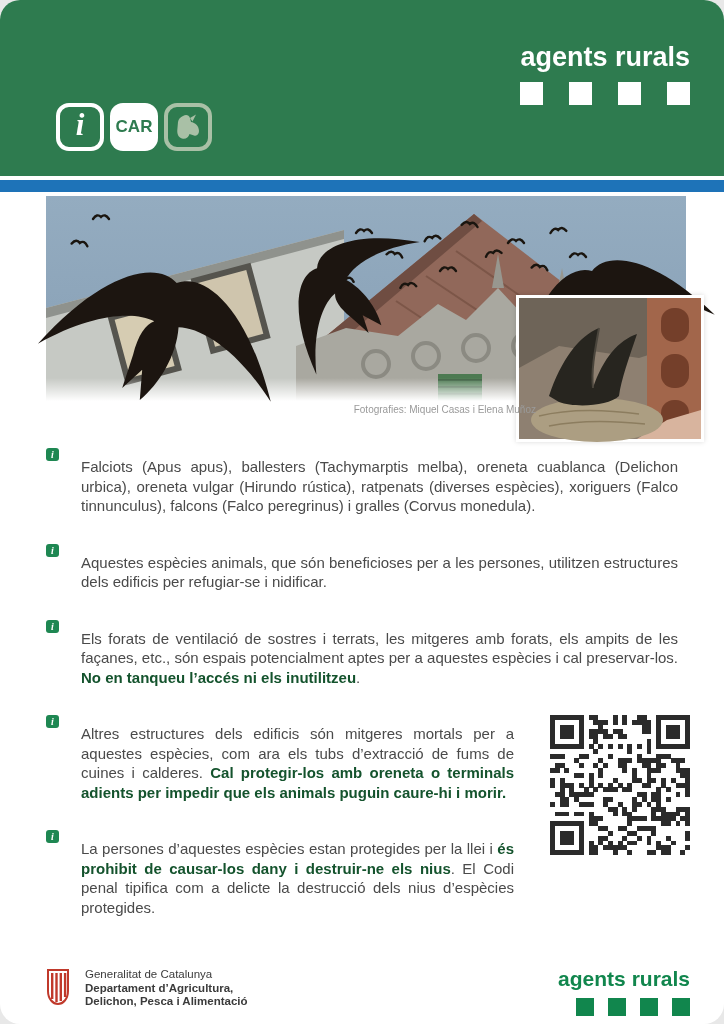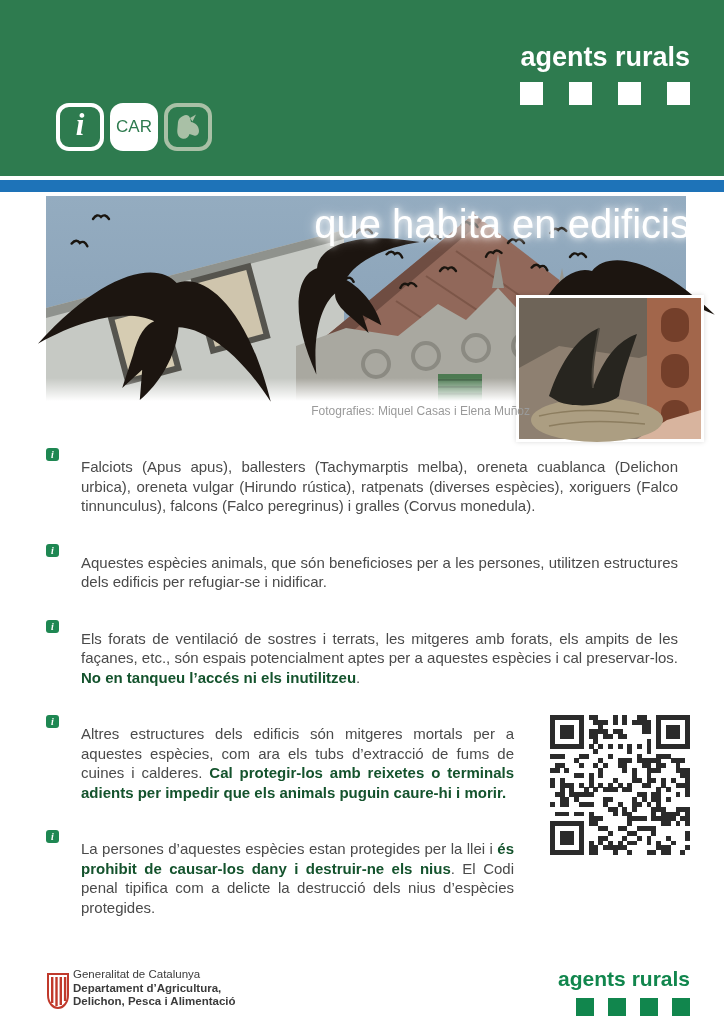--- a/index.html
+++ b/index.html
@@ -1,65 +1,65 @@
 <!DOCTYPE html>
 <html lang="ca" style="--header-green: #2e7b4f; --stripe-blue: #1e73b8; --title-green: #1f7c4e; --bullet-green: #1e8752; --brand-green: #11864d;"><head>
 <meta charset="utf-8">
 <style>
   html,body{margin:0;padding:0;background:#e8e8e8;}
   .page{
     width:724px;height:1024px;margin:0 auto;background:#fff;position:relative;
-    font-family:"Liberation Sans",sans-serif;overflow:hidden;
+    font-family:"Liberation Sans",sans-serif;overflow:hidden;border-radius:20px;
   }
   
   .topbar{height:176px;background:var(--header-green,#2e7b4f);position:relative;}
   .stripe-white{height:4px;background:#fff;}
   .stripe-blue{height:12px;background:var(--stripe-blue,#1e73b8);}
   .brand-top{position:absolute;top:42px;right:34px;text-align:right;}
   .brand-top .name{color:#fff;font-size:27px;font-weight:bold;letter-spacing:0;}
   .brand-top .squares{margin-top:9px;display:flex;gap:26px;justify-content:flex-end;}
   .square-w{width:23px;height:23px;background:#fff;}
   .header-icons{position:absolute;left:56px;top:103px;display:flex;gap:6px;}
   .hicon{width:48px;height:48px;border-radius:13px;display:flex;align-items:center;justify-content:center;box-sizing:border-box;}
   .hicon.i-info{border:4px solid #fff;color:#fff;font-family:"Liberation Serif",serif;font-style:italic;font-weight:bold;font-size:31px;padding-bottom:4px;}
-  .hicon.i-car{background:#fff;color:var(--header-green,#2e7b4f);font-weight:normal;font-size:17px;}
+  .hicon.i-car{background:#fff;color:var(--header-green,#2e7b4f);font-weight:bold;font-size:17px;}
   .hicon.i-animal{border:4px solid #a9c0a6;}
   
   .content{padding:0 34px 0 46px;}
   .kicker{text-align:right;font-size:17px;color:#3d3d3d;margin-top:20px;height:22px;}
   .kicker b{color:#1f1f1f;}
   h1.title{text-align:right;font-size:45px;font-weight:400;color:var(--title-green,#1f7c4e);
     letter-spacing:-1px;margin:0;line-height:48px;}
   
   .collage{position:relative;margin-top:4px;width:640px;height:205px;}
   .collage svg{display:block;overflow:visible;}
   .subtitle{position:absolute;top:6px;right:-4px;font-size:40px;color:#fff;white-space:nowrap;
     text-shadow:0 0 6px rgba(255,255,255,.95),0 0 14px rgba(255,255,255,.7);}
   .inset{position:absolute;left:470px;top:99px;width:182px;height:141px;border:3px solid #fff;
     box-sizing:content-box;box-shadow:0 0 5px rgba(0,0,0,.15);}
-  .credit{position:absolute;top:208px;right:156px;font-size:12px;color:#9a9a9a;}
+  .credit{position:absolute;top:208px;right:150px;font-size:10px;color:#9a9a9a;}
   
   .bullets{margin-top:44px;}
   .bullet{display:flex;gap:10px;margin-bottom:13px;}
   .bullet-icon{flex:0 0 13px;width:13px;height:13px;background:var(--bullet-green,#1e8752);color:#fff;
     border-radius:3px;font-family:"Liberation Serif",serif;font-style:italic;font-weight:bold;
     font-size:10px;line-height:13px;text-align:center;margin-top:3px;}
   .bullet-text{margin:12px;font-size:15px;line-height:19.5px;color:#4a4a4a;text-align:justify;hyphens:auto;}
   .bullet-text b{color:#14532d;}
   .split{display:flex;margin-top:12px;align-items:flex-start;}
   .split .col-narrow{width:480px;}
   .split .col-narrow .bullet{margin-bottom:13px;}
   .qr-wrap{margin-left:auto;width:140px;margin-top:3px;}
   
   .contact{margin-top:10px;border-top:1px solid #9a9a9a;border-bottom:1px solid #9a9a9a;
     padding:6px 0 7px;font-size:14px;color:#555;}
   .contact b{color:#303030;}
   
   .footerrow{margin-top:24px;display:flex;justify-content:space-between;align-items:flex-start;}
-  .gov{display:flex;gap:3px;align-items:flex-end;}
+  .gov{display:flex;gap:15px;align-items:center;}
   .gov-text{font-size:11.5px;line-height:13.5px;color:#3b3b3b;padding-top:2px;}
   .gov-text .l2,.gov-text .l3{font-weight:bold;}
   .brand-bottom{text-align:right;padding-top:1px;}
   .brand-bottom .name{color:var(--brand-green,#11864d);font-weight:bold;font-size:21px;}
   .brand-bottom .squares{display:flex;gap:14px;justify-content:flex-end;margin-top:7px;}
   .square-g{width:18px;height:18px;background:var(--brand-green,#11864d);}
 </style>
 </head>
 <body>
 
@@ -161,21 +161,20 @@
 
         <rect y="182" width="640" height="23" fill="url(#fade)"></rect>
 
         <g fill="#1c1510">
           <use href="#swift" transform="translate(300,95) rotate(-52) scale(1.75) translate(-50,-34)"></use>
           <use href="#swift" transform="translate(118,138) rotate(14) scale(2.5) translate(-50,-34)"></use>
           <use href="#swift" transform="translate(560,118) rotate(-18) scale(2.15) translate(-50,-34)"></use>
         </g>
       </svg>
 
-      <div class="subtitle">que habita en edificis</div>
 
       <div class="inset">
         <svg width="182" height="141" viewBox="0 0 182 141">
           <rect width="182" height="141" fill="#8e8071"></rect>
           <polygon points="0,0 182,0 182,40 120,60 40,48 0,70" fill="#6e6458"></polygon>
           <rect x="128" y="0" width="54" height="141" fill="#a2664b"></rect>
           <g fill="#743f2a">
             <rect x="142" y="10" width="28" height="34" rx="13"></rect>
             <rect x="142" y="56" width="28" height="34" rx="13"></rect>
             <rect x="142" y="102" width="28" height="34" rx="13"></rect>
@@ -207,21 +206,21 @@
         <div class="bullet">
           <span class="bullet-icon">i</span>
           <p class="bullet-text"><span>Els forats de ventilació de sostres i terrats, les mitgeres amb forats, els ampits de les façanes, etc., són espais potencialment aptes per a aquestes espècies i cal preservar-los. </span><b>No en tanqueu l’accés ni els inutilitzeu</b><span>.</span></p>
         </div>
       </div>
 
     <div class="split">
       <div class="col-narrow">
           <div class="bullet">
             <span class="bullet-icon">i</span>
-            <p class="bullet-text"><span>Altres estructures dels edificis són mitgeres mortals per a aquestes espècies, com ara els tubs d’extracció de fums de cuines i calderes. </span><b>Cal protegir-los amb reixetes o terminals adients per impedir que els animals puguin caure-hi i morir.</b></p>
+            <p class="bullet-text"><span>Altres estructures dels edificis són mitgeres mortals per a aquestes espècies, com ara els tubs d’extracció de fums de cuines i calderes. </span><b>Cal protegir-los amb oreneta o terminals adients per impedir que els animals puguin caure-hi i morir.</b></p>
           </div>
           <div class="bullet">
             <span class="bullet-icon">i</span>
             <p class="bullet-text"><span>La persones d’aquestes espècies estan protegides per la llei i </span><b>és prohibit de causar-los dany i destruir-ne els nius</b><span>. El Codi penal tipifica com a delicte la destrucció dels nius d’espècies protegides.</span></p>
           </div>
         </div>
       <div class="qr-wrap">
         <svg width="140" height="140" viewBox="0 0 29 29" shape-rendering="crispEdges">
             <rect x="8" y="0" width="1.02" height="1.02" fill="#2b2b2b"></rect>
             <rect x="9" y="0" width="1.02" height="1.02" fill="#2b2b2b"></rect>

